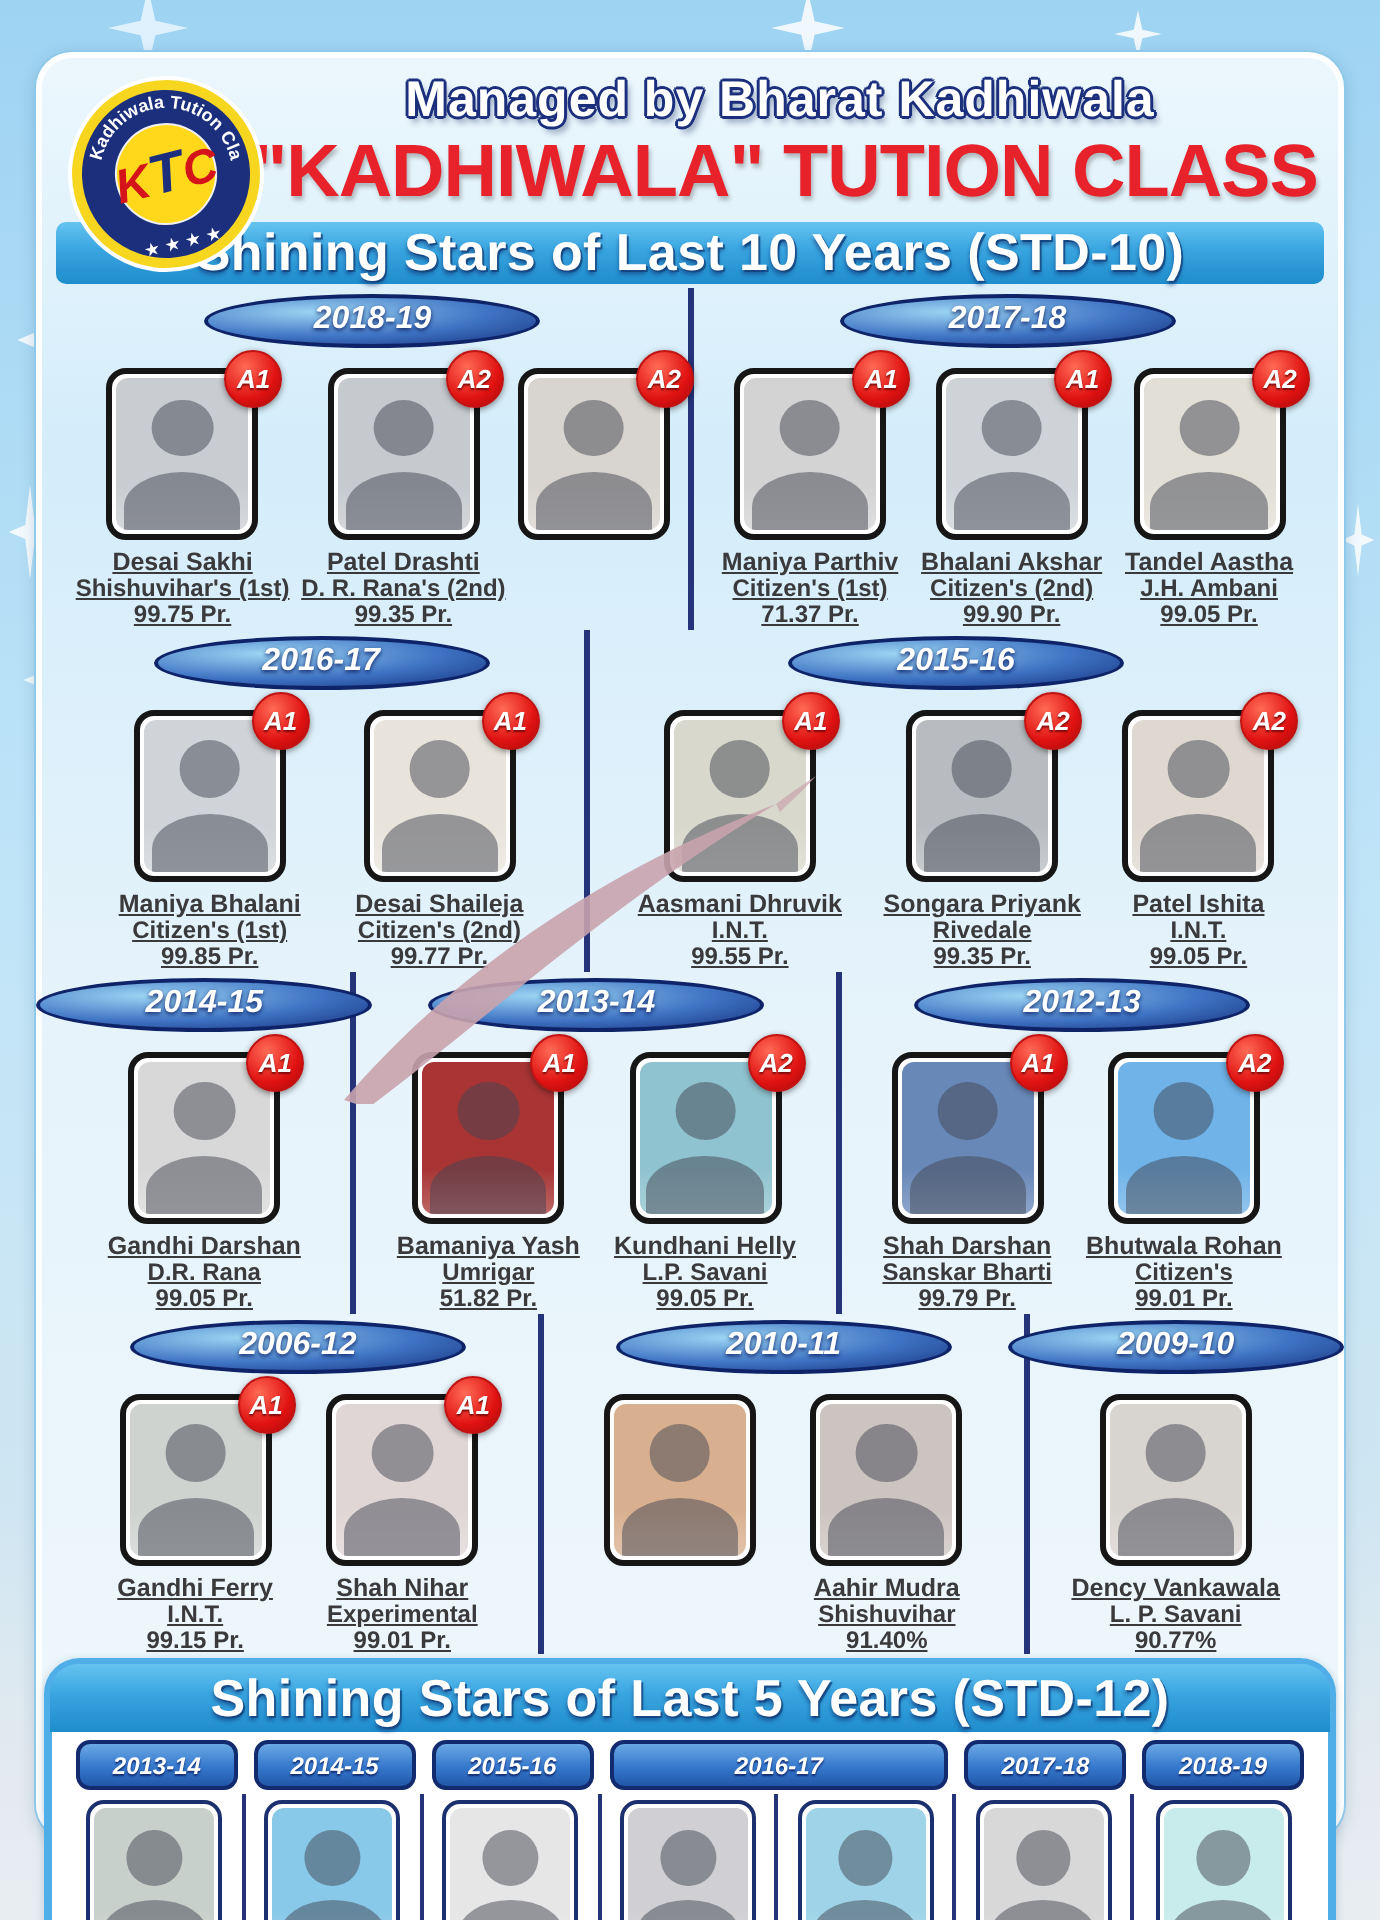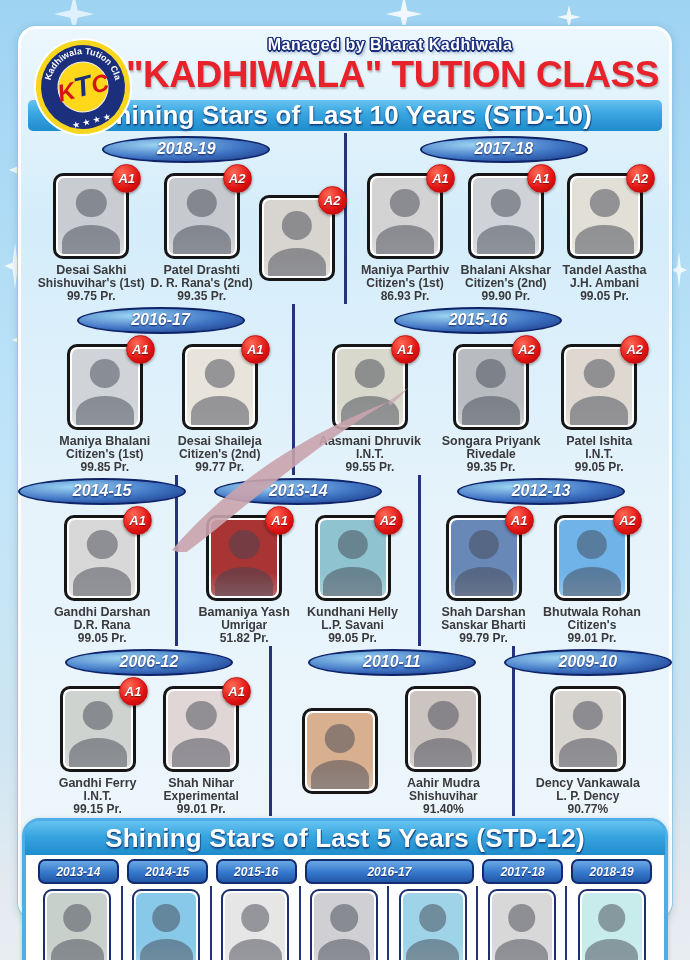--- a/index.html
+++ b/index.html
@@ -10,51 +10,51 @@
   }
   .sparkle{position:absolute;pointer-events:none;opacity:.85;}
   .panel{
     position:absolute;left:18px;right:18px;top:26px;bottom:40px;
     background:linear-gradient(180deg,#ecf7fd 0%,#d4edfa 22%,#e6f3fb 55%,#eef7fc 100%);
     border:3px solid #fdfeff;border-radius:18px;
     box-shadow:0 0 0 1px #8ec9ea, 0 2px 8px rgba(40,90,130,.25);
     display:flex;flex-direction:column;
   }
   .logo{position:absolute;left:12px;top:8px;width:100px;height:100px;transform:rotate(-14deg);z-index:5;}
-  .managed{margin-top:7px;text-align:center;padding-left:90px;font-size:16px;font-weight:bold;color:#fff;letter-spacing:.5px;
+  .managed{margin-top:7px;text-align:center;padding-left:90px;font-size:25px;font-weight:bold;color:#fff;letter-spacing:.5px;
     text-shadow:-1.5px 0 #1b2f7d,1.5px 0 #1b2f7d,0 -1.5px #1b2f7d,0 1.5px #1b2f7d,-1px -1px #1b2f7d,1px 1px #1b2f7d,-1px 1px #1b2f7d,1px -1px #1b2f7d,2px 3px 3px rgba(30,50,100,.45);}
   .title{margin-top:1px;text-align:center;padding-left:95px;font-size:37px;font-weight:bold;color:#e8222b;line-height:1.08;
     text-shadow:1px 2px 2px rgba(90,90,90,.4);letter-spacing:-.5px;}
   .bar{height:35px;margin:5px 7px 0 7px;border-radius:5px;display:flex;align-items:center;justify-content:center;
     background:linear-gradient(180deg,#66c3f0 0%,#38a5e0 45%,#1f8ccc 100%);
     color:#fff;font-size:26px;font-weight:bold;letter-spacing:.2px;
     text-shadow:0 2px 2px rgba(15,45,110,.6),1px 1px 0 #1b5f96;}
   .rows10{flex:1;display:flex;flex-direction:column;padding:2px 8px 0 8px;}
   .year-row{flex:1;display:flex;min-height:0;}
   .year-group{display:flex;flex-direction:column;min-width:0;padding:0 3px;}
   .year-group:not(:last-child){border-right:3px solid #25337a;}
   .pill{align-self:center;min-width:132px;height:23px;padding:0 16px;border-radius:50%;margin:3px 0 2px 0;
     background:radial-gradient(ellipse at 32% 30%,#9ad4f2 0%,#3f74c4 55%,#15317e 100%);
     border:2px solid #0f2368;display:flex;align-items:center;justify-content:center;
     color:#fff;font-size:16px;font-weight:bold;font-style:italic;text-shadow:0 1px 2px #0f2368;}
-  .cards{flex:1;display:flex;justify-content:space-evenly;align-items:center;padding-top:8px;}
+  .cards{flex:1;display:flex;justify-content:space-evenly;align-items:flex-start;padding-top:8px;}
   .card{display:flex;flex-direction:column;align-items:center;max-width:118px;}
   .photo-wrap{position:relative;}
   .photo{width:66px;height:76px;border:3px solid #161616;border-radius:10px;background:#fff;padding:2px;}
   .img{width:100%;height:100%;border-radius:6px;position:relative;overflow:hidden;}
   .img::before{content:'';position:absolute;left:50%;top:14%;width:46%;height:38%;transform:translateX(-50%);
     border-radius:50%;background:rgba(66,70,82,.5);}
   .img::after{content:'';position:absolute;left:6%;right:6%;bottom:-8%;height:46%;
     border-radius:50% 50% 0 0;background:rgba(66,70,82,.5);}
   .badge{position:absolute;top:-9px;right:-12px;width:27px;height:27px;border-radius:50%;
     background:radial-gradient(circle at 35% 28%,#ff6a55 0%,#e01212 60%,#a80808 100%);
     border:1.5px solid #c01414;box-shadow:0 1px 3px rgba(0,0,0,.45);
     display:flex;align-items:center;justify-content:center;
     color:#fff;font-weight:bold;font-style:italic;font-size:13px;text-shadow:0 1px 1px #7d0a0a;}
-  .nm{margin-top:4px;text-align:center;font-weight:bold;color:#3a3a3c;font-size:12.5px;line-height:1.12;white-space:nowrap;}
+  .nm{margin-top:4px;text-align:center;font-weight:bold;color:#3a3a3c;font-size:12.5px;line-height:1.12;white-space:nowrap;text-decoration:underline;}
   .nm .l2,.nm .l3{font-size:12px;}
   .sub12{margin:2px 1px 1px 1px;border:4px solid #4faee8;border-radius:18px;background:#fff;
     display:flex;flex-direction:column;height:196px;box-shadow:0 1px 4px rgba(40,90,130,.25);}
   .bar12{height:34px;margin:-1px -1px 0 -1px;border-radius:14px 14px 0 0;}
   .grid12{display:grid;grid-template-columns:repeat(7,1fr);padding:4px 8px 0 8px;}
   .tab{grid-row:1;height:21px;margin:0 4px;border-radius:7px;border:2px solid #122a6e;
     background:linear-gradient(180deg,#6aa8e4 0%,#3578cc 55%,#2257a8 100%);
     display:flex;align-items:center;justify-content:center;
     color:#fff;font-size:12px;font-weight:bold;font-style:italic;text-shadow:0 1px 1px #122a6e;}
   .cells12{flex:1;display:grid;grid-template-columns:repeat(7,1fr);padding:2px 8px 4px 8px;}
@@ -157,21 +157,21 @@
             <div class="card">
               <div class="photo-wrap">
                 <div class="photo">
                   <div class="img" style="background: linear-gradient(rgb(211, 211, 211) 0%, rgb(211, 211, 211) 70%, rgba(255, 255, 255, 0.25)) rgb(211, 211, 211);"></div>
                 </div>
                 <span class="badge">A1</span>
               </div>
               <div class="nm">
                 <div class="l1">Maniya Parthiv</div>
                 <div class="l2">Citizen's (1st)</div>
-                <div class="l3">86.93 Pr.</div>
+                <div class="l3">71.37 Pr.</div>
               </div>
             </div>
             <div class="card">
               <div class="photo-wrap">
                 <div class="photo">
                   <div class="img" style="background: linear-gradient(rgb(207, 211, 216) 0%, rgb(207, 211, 216) 70%, rgba(255, 255, 255, 0.25)) rgb(207, 211, 216);"></div>
                 </div>
                 <span class="badge">A1</span>
               </div>
               <div class="nm">
@@ -415,21 +415,21 @@
           <div class="pill">2009-10</div>
           <div class="cards">
             <div class="card">
               <div class="photo-wrap">
                 <div class="photo">
                   <div class="img" style="background: linear-gradient(rgb(216, 212, 208) 0%, rgb(216, 212, 208) 70%, rgba(255, 255, 255, 0.25)) rgb(216, 212, 208);"></div>
                 </div>
               </div>
               <div class="nm">
                 <div class="l1">Dency Vankawala</div>
-                <div class="l2">L. P. Dency</div>
+                <div class="l2">L. P. Savani</div>
                 <div class="l3">90.77%</div>
               </div>
             </div>
           </div>
         </div>
       </div>
     </div>
 
   <div class="sub12">
     <div class="bar bar12">Shining Stars of Last 5 Years (STD-12)</div>

